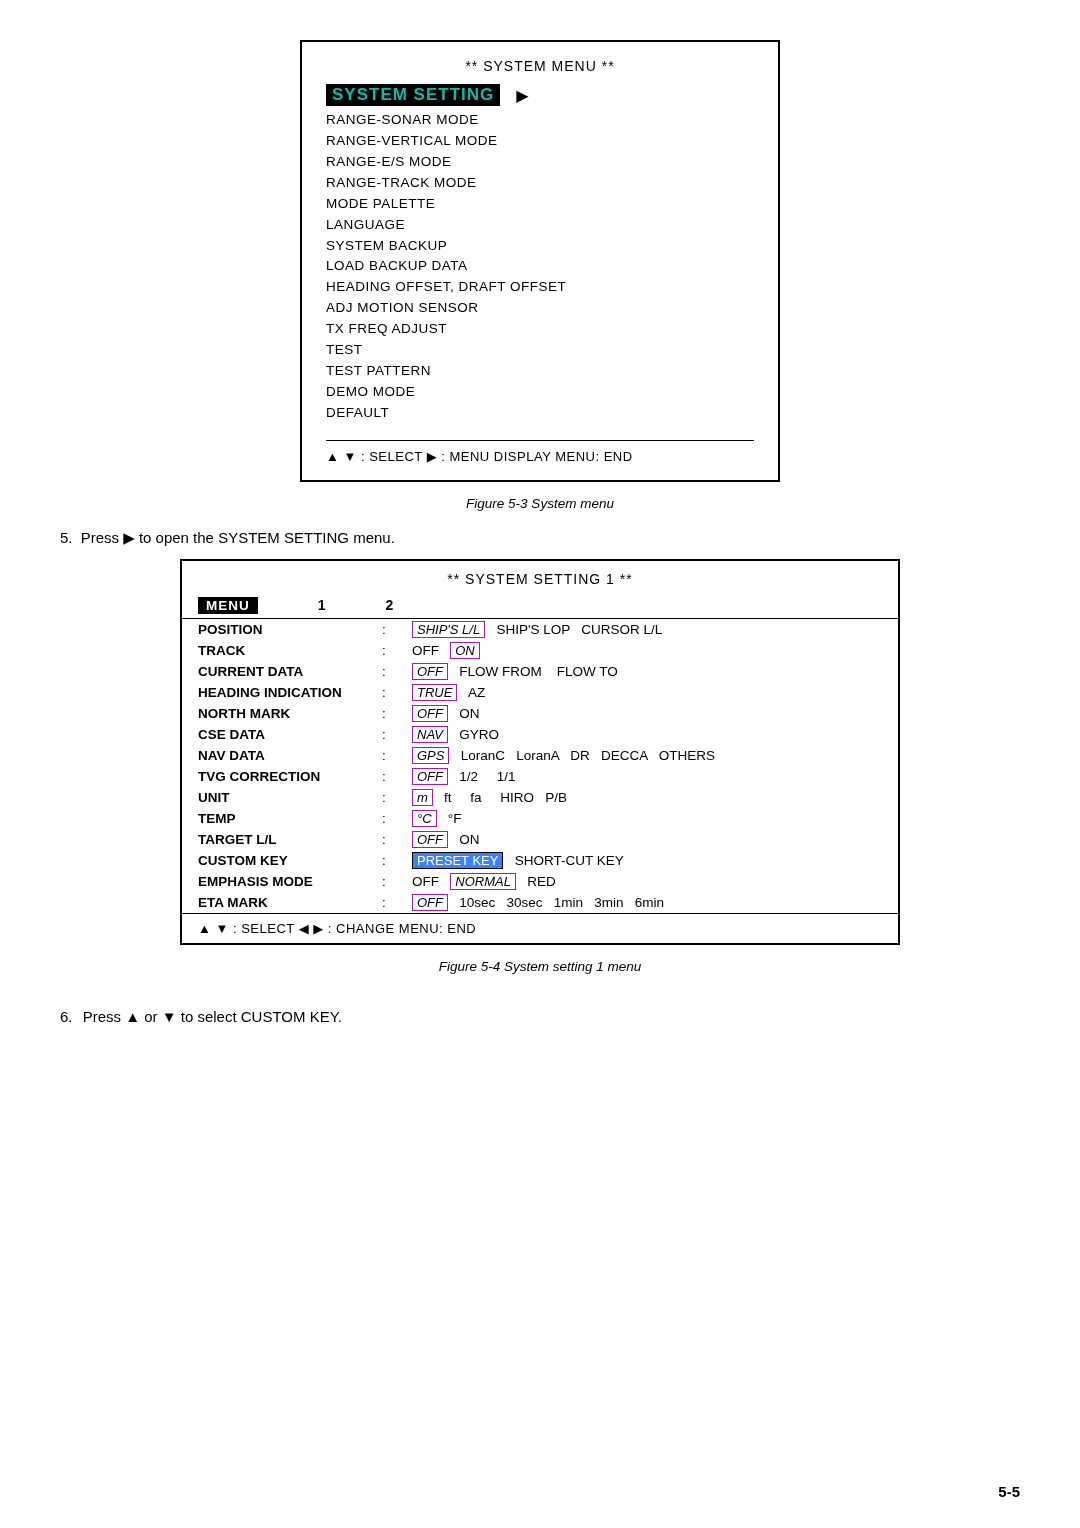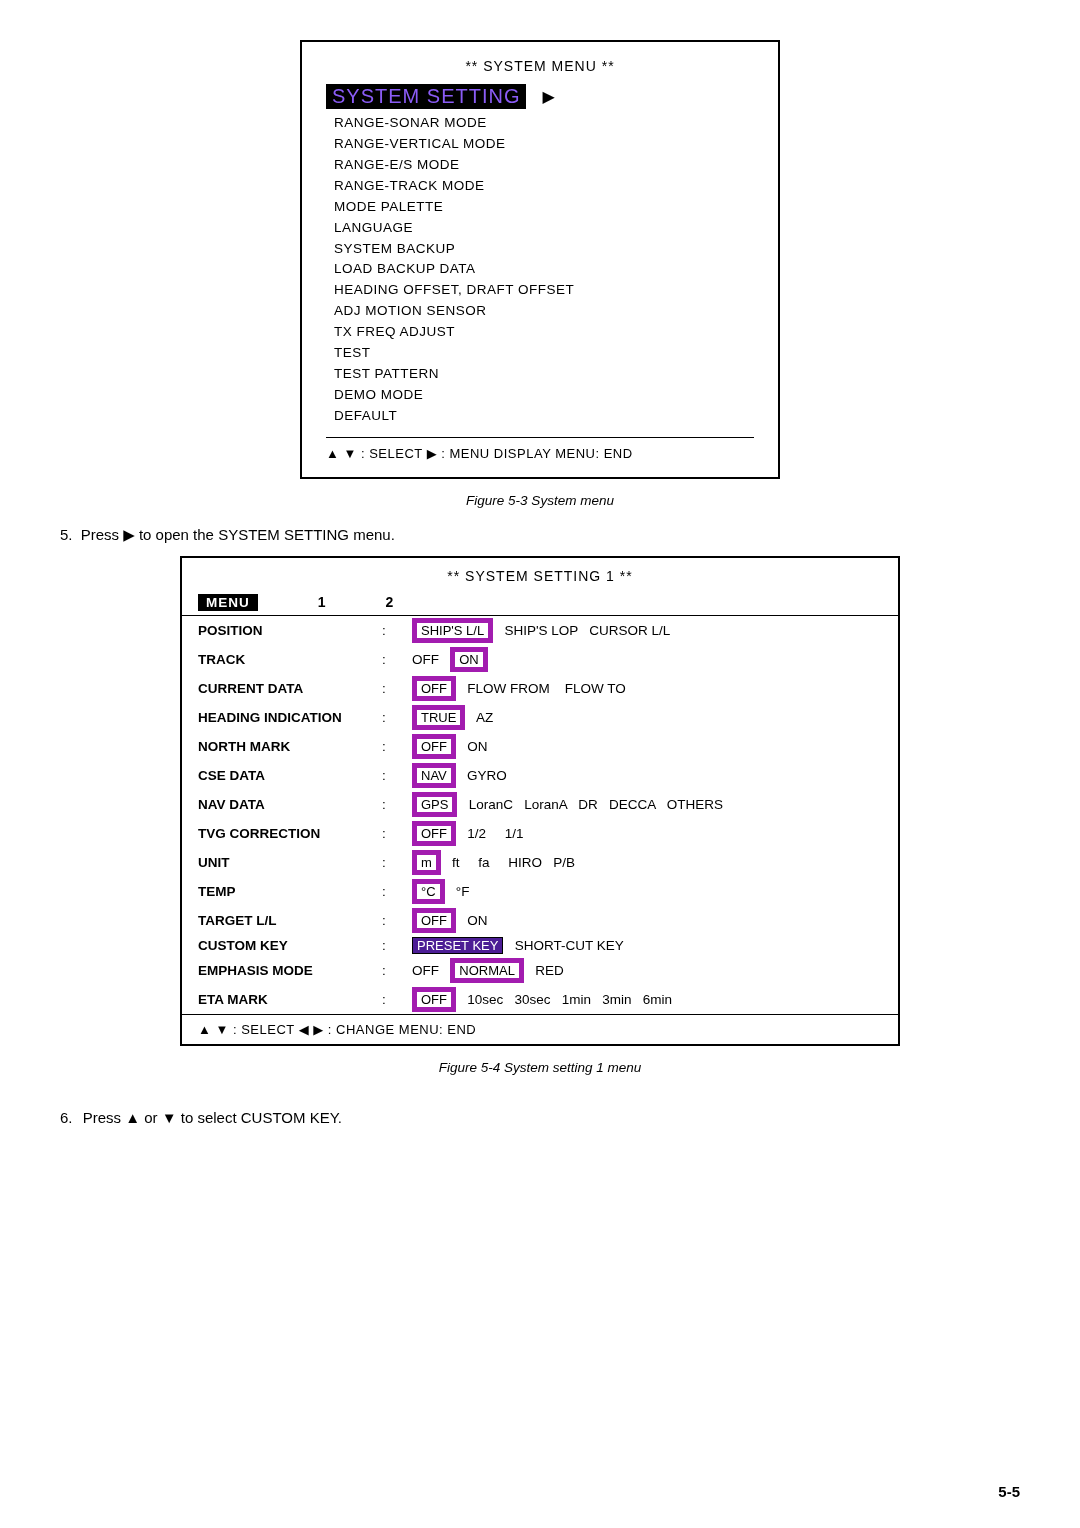--- a/index.html
+++ b/index.html
@@ -36,48 +36,47 @@
     }
 
     .menu-selected-row {
       display: flex;
       align-items: center;
       margin-bottom: 4px;
     }
 
     .menu-selected-label {
       background: #000;
-      color: #8b5cf6;
+      color: #14b8a6;
       padding: 1px 6px;
-      font-size: 20px;
-      font-weight: normal;
+      font-size: 17px;
+      font-weight: bold;
       letter-spacing: 1px;
     }
 
     .arrow-right {
       display: inline-block;
       margin-left: 16px;
       font-size: 16px;
     }
 
     .menu-items {
       list-style: none;
-      margin-left: 8px;
       margin-top: 4px;
     }
 
     .menu-items li {
       font-size: 13.5px;
       letter-spacing: 0.5px;
       line-height: 1.55;
     }
 
     .menu-footer {
       border-top: 1px solid #000;
-      margin-top: 10px;
+      margin-top: 16px;
       padding-top: 8px;
       font-size: 13px;
       letter-spacing: 0.5px;
       display: flex;
       align-items: center;
       gap: 6px;
     }
 
     .figure-caption {
       font-size: 13.5px;
@@ -157,28 +156,29 @@
       font-weight: bold;
     }
 
     .setting-table tr td:nth-child(2) {
       width: 14px;
       padding-left: 0;
       padding-right: 4px;
     }
 
     .boxed {
-      border: 5px solid #a21caf;
+      border: 1px solid #a21caf;
       padding: 0px 4px;
       display: inline-block;
       font-size: 13px;
+      font-style: italic;
     }
 
     .highlight-box {
-      background: #4c1d95;
+      background: #3b82f6;
       color: #fff;
       border: 1px solid #000;
       padding: 0px 4px;
       display: inline-block;
       font-size: 13px;
     }
 
     .options-cell {
       font-size: 13.5px;
     }

